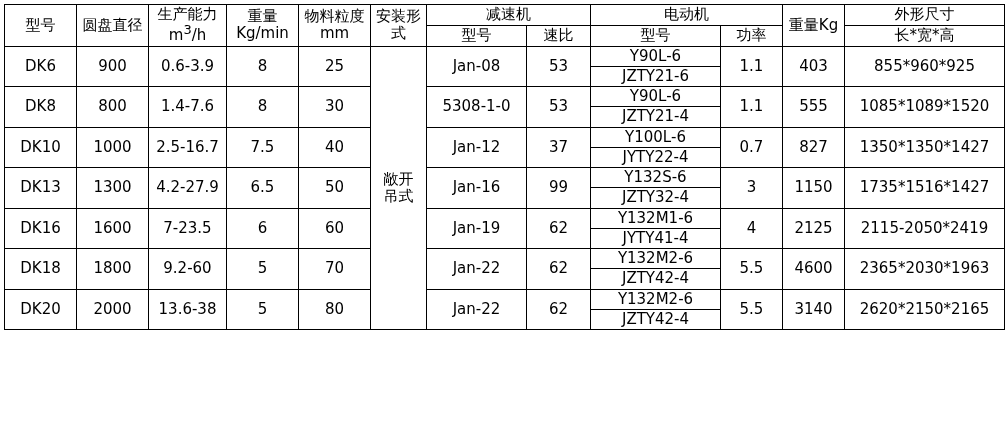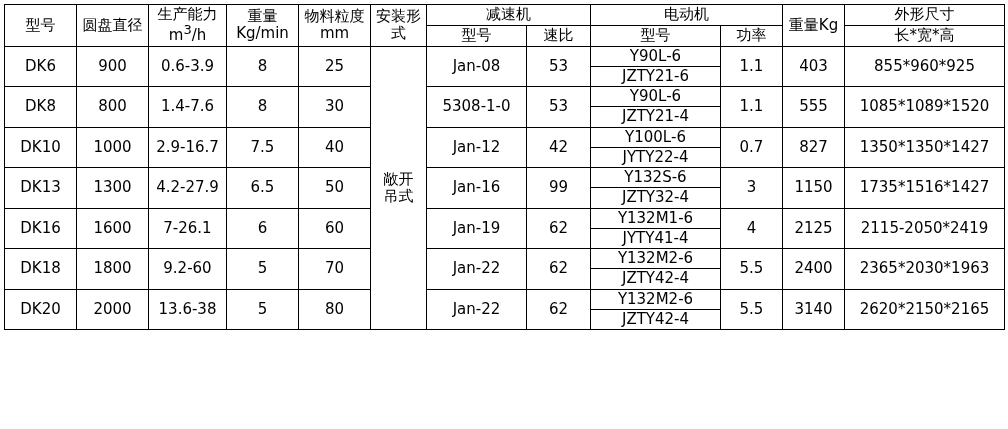--- a/index.html
+++ b/index.html
@@ -137,25 +137,25 @@
         <td rowspan="2">555</td>
         <td class="dim-cell" rowspan="2">1085*1089*1520</td>
       </tr>
       <tr>
         <td class="motor-cell">JZTY21-4</td>
       </tr>
 
       <tr>
         <td class="model-cell" rowspan="2">DK10</td>
         <td rowspan="2">1000</td>
-        <td rowspan="2">2.9-16.7</td>
+        <td rowspan="2">2.5-16.7</td>
         <td rowspan="2">7.5</td>
         <td rowspan="2">40</td>
         <td rowspan="2">Jan-12</td>
-        <td rowspan="2">42</td>
+        <td rowspan="2">37</td>
         <td class="motor-cell">Y100L-6</td>
         <td rowspan="2">0.7</td>
         <td rowspan="2">827</td>
         <td class="dim-cell" rowspan="2">1350*1350*1427</td>
       </tr>
       <tr>
         <td class="motor-cell">JYTY22-4</td>
       </tr>
 
       <tr>
@@ -171,21 +171,21 @@
         <td rowspan="2">1150</td>
         <td class="dim-cell" rowspan="2">1735*1516*1427</td>
       </tr>
       <tr>
         <td class="motor-cell">JZTY32-4</td>
       </tr>
 
       <tr>
         <td class="model-cell" rowspan="2">DK16</td>
         <td rowspan="2">1600</td>
-        <td rowspan="2">7-26.1</td>
+        <td rowspan="2">7-23.5</td>
         <td rowspan="2">6</td>
         <td rowspan="2">60</td>
         <td rowspan="2">Jan-19</td>
         <td rowspan="2">62</td>
         <td class="motor-cell">Y132M1-6</td>
         <td rowspan="2">4</td>
         <td rowspan="2">2125</td>
         <td class="dim-cell" rowspan="2">2115-2050*2419</td>
       </tr>
       <tr>
@@ -195,21 +195,21 @@
       <tr>
         <td class="model-cell" rowspan="2">DK18</td>
         <td rowspan="2">1800</td>
         <td rowspan="2">9.2-60</td>
         <td rowspan="2">5</td>
         <td rowspan="2">70</td>
         <td rowspan="2">Jan-22</td>
         <td rowspan="2">62</td>
         <td class="motor-cell">Y132M2-6</td>
         <td rowspan="2">5.5</td>
-        <td rowspan="2">2400</td>
+        <td rowspan="2">4600</td>
         <td class="dim-cell" rowspan="2">2365*2030*1963</td>
       </tr>
       <tr>
         <td class="motor-cell">JZTY42-4</td>
       </tr>
 
       <tr>
         <td class="model-cell" rowspan="2">DK20</td>
         <td rowspan="2">2000</td>
         <td rowspan="2">13.6-38</td>

